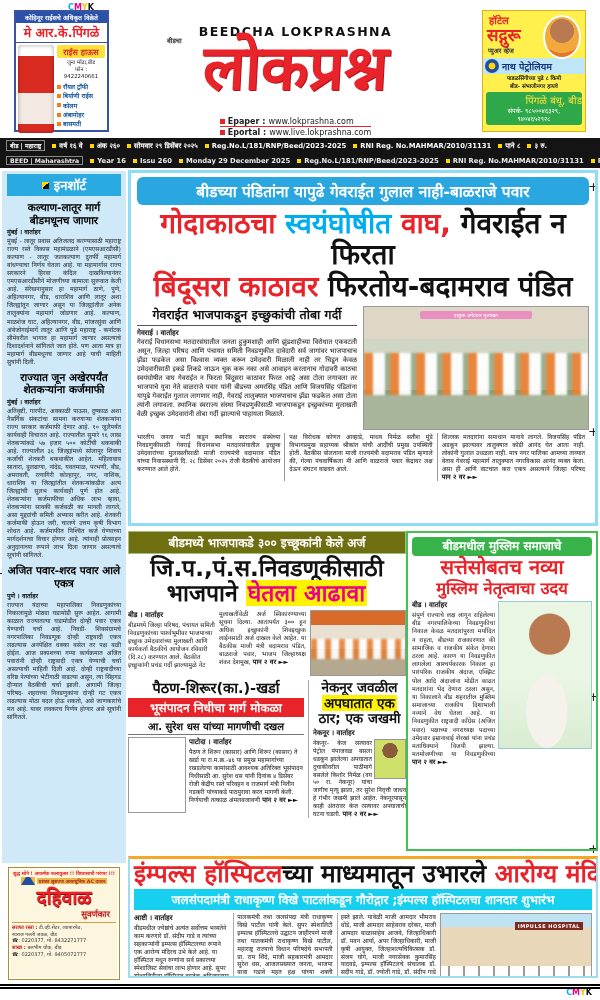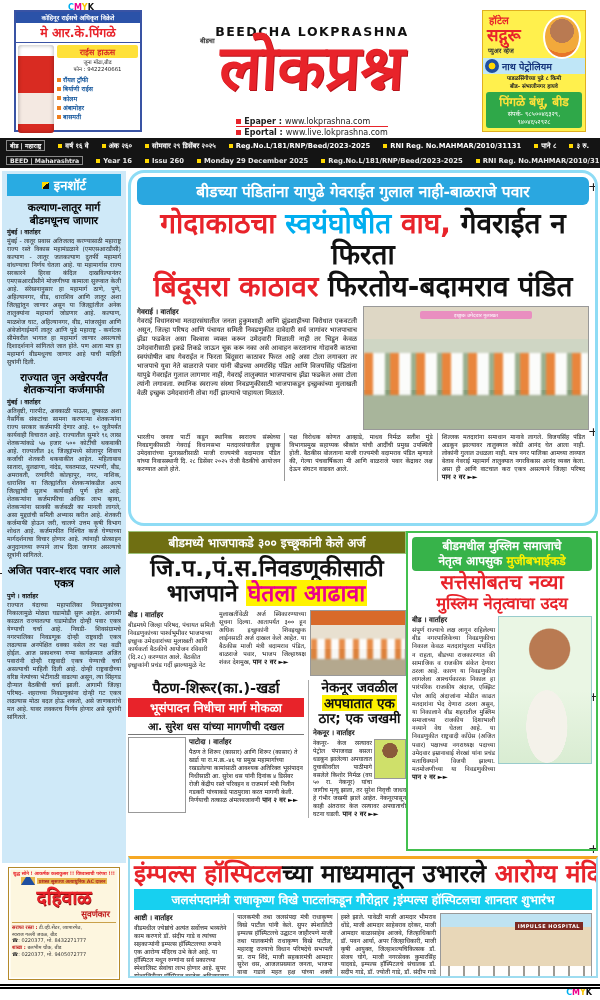--- a/index.html
+++ b/index.html
@@ -6,21 +6,21 @@
   .page{position:relative;width:600px;height:1000px;background:#fff;overflow:hidden;
         font-family:"DejaVu Sans",sans-serif;color:#111;}
   .jc{text-align:justify;}
   
   .cmyk{position:absolute;font-size:8px;font-weight:bold;letter-spacing:0px;}
   .cmyk .c{color:#00aeef}.cmyk .m{color:#ec008c}.cmyk .y{color:#f7c400}.cmyk .k{color:#111}
   .regmark{position:absolute;font-size:13px;color:#222;line-height:1;}
   .regdash{position:absolute;left:0;width:14px;border-top:1.6px solid #222;}
   
   .masthead{position:absolute;left:14px;top:10px;width:572px;height:126px;display:flex;}
-  .adL{width:128px;height:122px;border:2px solid #3953a4;background:#fff;box-sizing:border-box;font-size:6px;}
+  .adL{width:95px;height:122px;border:2px solid #3953a4;background:#fff;box-sizing:border-box;font-size:6px;}
   .adL-head{background:#2b52a8;color:#fff;font-weight:bold;font-size:6.4px;text-align:center;padding:1px 0;}
   .adL-name{color:#e8232a;font-weight:bold;font-size:12.5px;text-align:center;padding:1px 0;border-bottom:1px solid #3953a4;}
   .adL-bodyrow{display:flex;padding:2px;}
   .ricebag{width:36px;height:88px;border-radius:3px;background:linear-gradient(180deg,#fff 0 12%,#d92b22 12% 55%,#f4e9e2 55% 90%,#d92b22 90% 100%);box-shadow:inset 0 0 4px rgba(0,0,0,.35);}
   .adL-col{flex:1;padding-left:3px;}
   .adL-shop{background:#ffe13a;color:#d92b22;font-weight:bold;font-size:8px;text-align:center;border-radius:2px;padding:1px 0;margin-bottom:1px;}
   .adL-addr{font-size:5.4px;text-align:center;color:#222;line-height:1.3;}
   .adL-list{margin-top:2px;}
   .adL-item{display:flex;align-items:center;font-size:6.2px;color:#16579c;font-weight:bold;line-height:1.5;}
   .adL-item i{width:4px;height:4px;background:#f07f1c;margin-right:2px;display:inline-block;}
@@ -35,25 +35,25 @@
   .adR{width:104px;height:122px;background:#fff04d;border:1px solid #e0b020;box-sizing:border-box;position:relative;font-size:6px;overflow:hidden;}
   .adR-l1{color:#e8232a;font-weight:bold;font-size:10px;padding:2px 0 0 6px;}
   .adR-l2{color:#e8232a;font-weight:bold;font-size:17px;padding-left:4px;line-height:1;}
   .adR-l3{color:#333;font-weight:bold;font-size:6.5px;padding-left:5px;margin-top:2px;}
   .saint{position:absolute;right:4px;top:4px;width:34px;height:40px;border-radius:50%;border:2px solid #fff;background:radial-gradient(circle at 50% 35%,#b97a52 0 38%,#f2a93b 39% 70%,#e8762a 71% 100%);}
   .petrolband{background:#bfe6f7;display:flex;align-items:center;margin-top:3px;padding:1px 2px;}
   .bplogo{width:14px;height:14px;border-radius:50%;background:radial-gradient(circle,#ffd800 0 35%,#1f4fa0 36% 100%);margin-right:3px;flex:0 0 auto;}
   .petrolname{color:#15357c;font-weight:bold;font-size:9.5px;}
   .adR-loc{font-size:5.6px;text-align:center;color:#222;line-height:1.35;margin-top:1px;font-weight:bold;}
   .adR-green{background:#2fa849;margin:2px 3px;border-radius:3px;text-align:center;padding:1px 0;}
-  .adR-green .nm{color:#ffe13a;font-weight:bold;font-size:12px;}
+  .adR-green .nm{color:#ffe13a;font-weight:normal;font-size:10px;text-align:right;}
   .adR-green .ph{color:#fff;font-size:6.4px;line-height:1.3;}
   
   .datebar{position:absolute;left:0;top:138px;width:600px;height:30px;background:#141414;color:#fff;}
-  .drow{display:flex;align-items:center;height:15px;padding:0 6px;gap:13px;white-space:nowrap;}
+  .drow{display:flex;align-items:center;height:15px;padding:0 6px;gap:7px;white-space:nowrap;}
   .dcell{display:flex;align-items:center;font-size:6.8px;font-weight:bold;}
   .dcell i{width:4px;height:4px;background:#ffd800;display:inline-block;margin-right:3px;}
   .dcell.first{border:1px solid #888;padding:0 3px;font-size:6.2px;}
   .drow.en .dcell{color:#e9e9e9;}
   
   .sidebar{position:absolute;left:2px;top:171px;width:124px;height:692px;background:#cfe9f8;box-sizing:border-box;padding:3px 5px;overflow:hidden;}
   .sb-head{background:#29abe2;color:#fff;font-weight:bold;font-size:13px;text-align:center;padding:2px 0;display:flex;align-items:center;justify-content:center;}
   .sb-head i{width:7px;height:7px;background:linear-gradient(135deg,#ffd800 0 50%,#111 50% 100%);margin-right:5px;display:inline-block;}
   .sb-title{font-weight:bold;font-size:10.5px;text-align:center;line-height:1.2;margin:5px 0 1px;color:#000;}
   .sb-date{font-size:6.3px;font-weight:bold;margin:0 0 1px;}
@@ -63,21 +63,21 @@
   .sbad-top{color:#e8232a;font-size:4.8px;text-align:center;font-weight:bold;}
   .sbad-ac{display:flex;align-items:center;justify-content:center;margin-top:1px;}
   .sbad-ac .tri{width:0;height:0;border-left:5px solid transparent;border-right:5px solid transparent;border-bottom:8px solid #1f4fa0;margin-right:2px;}
   .sbad-ac span{font-size:4.8px;color:#b02a20;font-weight:bold;background:#e9b94f;padding:0 2px;}
   .sbad-name{color:#e8232a;font-weight:bold;font-size:19px;text-align:center;line-height:1.05;margin-top:3px;text-shadow:0.5px 0.5px 0 #8a1010;}
   .sbad-sub{color:#c01a1a;font-weight:bold;font-size:8.5px;text-align:right;padding-right:6px;}
   .sbad-addr{font-size:5px;color:#333;line-height:1.35;margin-top:3px;border-top:1px solid #c9a14a;padding-top:1px;}
   .sbad-addr b{color:#c01a1a;}
   
   .main{position:absolute;left:128px;top:170px;width:470px;}
-  .leadbox{border:3px solid #8edcf5;border-radius:16px;height:356px;box-sizing:border-box;padding:4px 6px;overflow:hidden;}
+  .leadbox{border:3px solid #8edcf5;border-radius:0;height:356px;box-sizing:border-box;padding:4px 6px;overflow:hidden;}
   .lead-strap{background:#2aa7e0;border-radius:6px;color:#fff;font-weight:bold;font-size:15.5px;text-align:center;padding:3px 0;}
   .hl{line-height:1.12;text-align:center;font-weight:bold;}
   .hl1{font-size:28px;margin-top:3px;}
   .hl2{font-size:28px;}
   .red{color:#e8232a;} .blue{color:#00aeef;} .blk{color:#111;}
   .pink-hi{color:#ec008c;background:#fff200;padding:0 2px;}
   .lead-row{display:flex;margin-top:4px;gap:6px;}
   .lead-left{width:224px;}
   .lead-sub{font-size:12.5px;font-weight:bold;text-align:center;border-bottom:1px solid #555;padding-bottom:2px;margin-bottom:2px;}
   .dateline{font-size:7px;font-weight:bold;margin:1px 0;}
@@ -349,20 +349,21 @@
     <section class="leadbox">
       <div class="lead-strap">बीडच्या पंडितांना यापुढे गेवराईत गुलाल नाही-बाळराजे पवार</div>
       <div class="hl hl1">
         <span class="red">गोदाकाठचा </span><span class="blue">स्वयंघोषीत </span><span class="red">वाघ,</span><span class="blk"> गेवराईत न फिरता</span>
       </div>
       <div class="hl hl2">
         <span class="red">बिंदूसरा काठावर </span><span class="blk">फिरतोय-बदामराव पंडित</span>
       </div>
       <div class="lead-row">
         <div class="lead-left">
+          <div class="lead-sub">गेवराईत भाजपाकडून इच्छुकांची तोबा गर्दी</div>
           <div class="dateline">गेवराई । वार्ताहर</div>
           <div class="lead-body jc">गेवराई विधानसभा मतदारसंघातील जनता हुकुमशाही आणि झुंडशाहीच्या विरोधात एकवटली असून, जिल्हा परिषद आणि पंचायत समिती निवडणुकीत दावेदारी सर्व जागांवर भाजपाचाच झेंडा फडकेल असा विश्वास व्यक्त करून उमेदवारी मिळाली नाही तर चिडून केवळ उमेदवारीसाठी इकडे तिकडे जाऊन चूक करू नका असे आवाहन करतानाच गोदावरी काठचा स्वयंघोषीत वाघ गेवराईत न फिरता बिंदूसरा काठावर फिरत आहे असा टोला लगावला तर भाजपाचे युवा नेते बाळराजे पवार यांनी बीडच्या अमरसिंह पंडित आणि विजयसिंह पंडितांना यापुढे गेवराईत गुलाल लागणार नाही, गेवराई तालुक्यात भाजपाचाच झेंडा फडकेल असा टोला त्यांनी लगावला. स्थानिक स्वराज्य संस्था निवडणुकीसाठी भाजपाकडून इच्छुकांच्या मुलाखती वेळी इच्छुक उमेदवारांनी तोबा गर्दी झाल्याचे पाहायला मिळाले.</div>
         </div>
         <div class="photo ph-lead">
           <div class="ph-banner">इच्छुक उमेदवार मुलाखत</div>
         </div>
       </div>
       <div class="lead-caps">
         <div class="lead-cap jc">भारतीय जनता पार्टी कडून स्थानिक स्वराज्य संस्थेच्या निवडणुकीसाठी गेवराई विधानसभा मतदारसंघातील इच्छुक उमेदवारांच्या मुलाखतीसाठी माजी राज्यमंत्री बदामराव पंडित यांच्या निवासस्थानी दि. २८ डिसेंबर २०२५ रोजी बैठकीचे आयोजन करण्यात आले होते.</div>
         <div class="lead-cap jc">पक्ष विरोधक कोणत आव्हाडे, माधव निर्मळ सतीश मुंडे विभागप्रमुख सहाय्यक श्रीकांत यांची आदींची प्रमुख उपस्थिती होती. बैठकीस बोलताना माजी राज्यमंत्री बदामराव पंडित म्हणाले की, गेल्या पंचवार्षिकला मी आणि बाळराजे पवार केंद्रावर लक्ष देऊन संघटन वाढवत आले.</div>
@@ -417,21 +418,20 @@
               <span>नेकनूर- केज रस्त्यावर पेट्रोल पंपाजवळ बसला धडकून झालेल्या अपघातात दुचाकीवरील पाठीमागे बसलेले किशोर निर्मळ (वय ५० रा. नेकनूर) यांचा जागीच मृत्यू झाला, तर सुरेश निवृत्ती जाधव हे गंभीर जखमी झाले आहेत. नेकनूरपासून काही अंतरावर केज रस्त्यावर अपघाताची घटना घडली.</span>
               <span class="cont">पान २ वर ►►</span>
             </div>
           </section>
         </div>
       </div>
 
       <section class="mus">
         <div class="mus-strap">
           <div>बीडमधील मुस्लिम समाजाचे</div>
-          <div><span>नेतृत्व आपसुक </span><span class="yellow">मुजीबभाईकडे</span></div>
         </div>
         <div class="mus-h2">सत्तेसोबतच नव्या</div>
         <div class="mus-h3">मुस्लिम नेतृत्वाचा उदय</div>
         <div class="mus-body jc">
           <span class="photo ph-mus" style="display:block;"></span>
           <div class="dateline">बीड । वार्ताहर</div>
           <span>संपूर्ण राज्याचे लक्ष लागून राहिलेल्या बीड नगरपालिकेच्या निवडणुकीचा निकाल केवळ मतदारांपुरता मर्यादित न राहता, बीडच्या राजकारणात की सामाजिक व राजकीय संकेत देणारा ठरला आहे. कारण या निवडणुकीत लागलेला आश्चर्यकारक निकाल हा पारंपरिक राजकीय अंदाज, एक्झिट पोल आदि अंदाजांना मोडीत काढत मतदारांना भेद देणारा ठरला असून, या निकालाने बीड शहरातील मुस्लिम समाजाच्या राजकीय दिशाभाली नव्याने वेध घेतला आहे. या निवडणुकीत राष्ट्रवादी काँग्रेस (अजित पवार) पक्षाच्या नगराध्यक्ष पदाच्या उमेदवार इम्रानाबाई शेरखां यांना प्रचंड मताधिक्याने विजयी झाल्या. मतमोजणीच्या या निवडणुकीच्या</span>
           <span class="cont">पान २ वर ►►</span>
         </div>
       </section>

